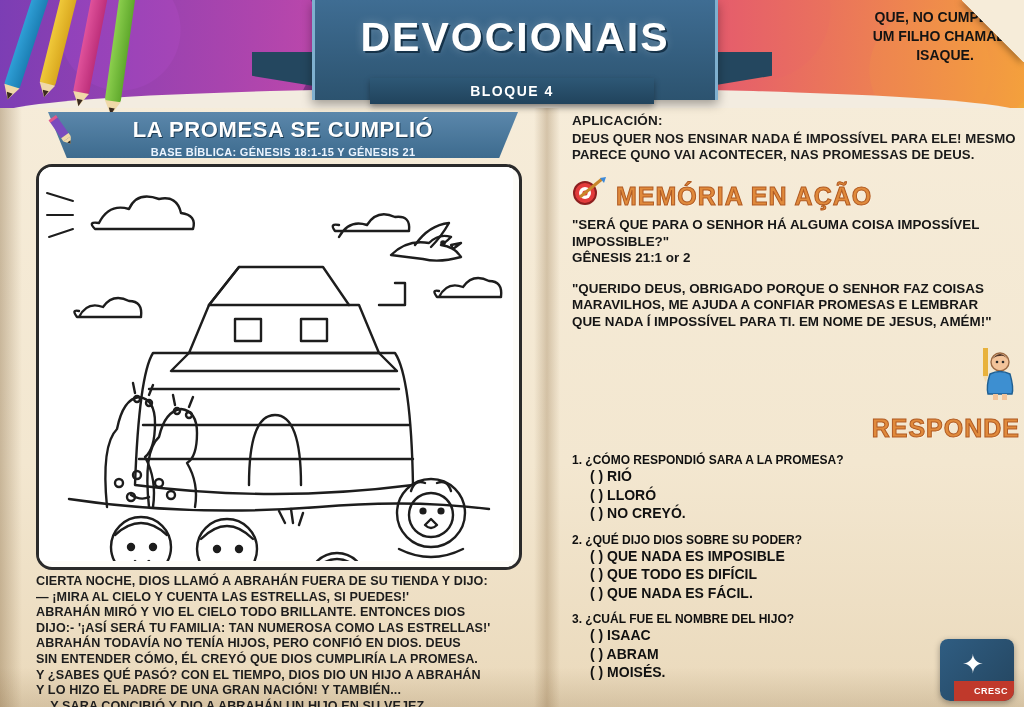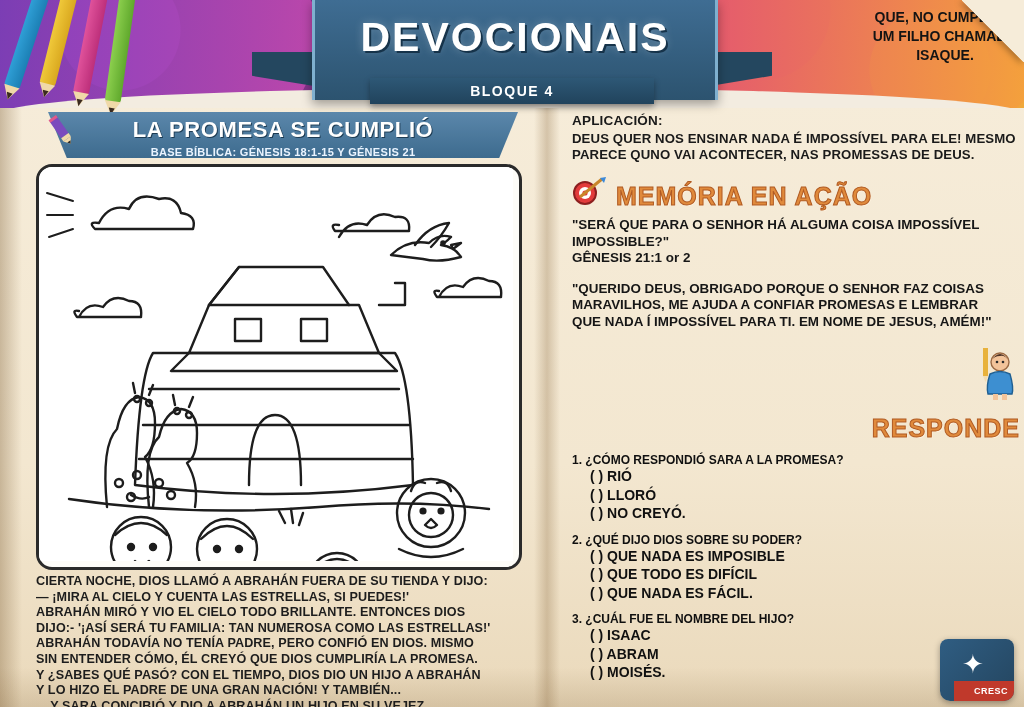--- a/index.html
+++ b/index.html
@@ -316,21 +316,21 @@
           </g>
         </g>
       </svg>
     </div>
 
     <div class="story">
       <div>CIERTA NOCHE, DIOS LLAMÓ A ABRAHÁN FUERA DE SU TIENDA Y DIJO:</div>
       <div>— ¡MIRA AL CIELO Y CUENTA LAS ESTRELLAS, SI PUEDES!'</div>
       <div>ABRAHÁN MIRÓ Y VIO EL CIELO TODO BRILLANTE. ENTONCES DIOS</div>
       <div>DIJO:- '¡ASÍ SERÁ TU FAMILIA: TAN NUMEROSA COMO LAS ESTRELLAS!'</div>
-      <div>ABRAHÁN TODAVÍA NO TENÍA PADRE, PERO CONFIÓ EN DIOS. MISMO</div>
+      <div>ABRAHÁN TODAVÍA NO TENÍA HIJOS, PERO CONFIÓ EN DIOS. DEUS</div>
       <div>SIN ENTENDER CÓMO, ÉL CREYÓ QUE DIOS CUMPLIRÍA LA PROMESA.</div>
       <div>Y ¿SABES QUÉ PASÓ? CON EL TIEMPO, DIOS DIO UN HIJO A ABRAHÁN</div>
       <div>Y LO HIZO EL PADRE DE UNA GRAN NACIÓN! Y TAMBIÉN...</div>
       <div>... Y SARA CONCIBIÓ Y DIO A ABRAHÁN UN HIJO EN SU VEJEZ.</div>
     </div>
   </div>
 
   <div style="position:absolute;left:572px;top:113px;width:448px;">
 
     <div class="r-h">APLICACIÓN:</div>

